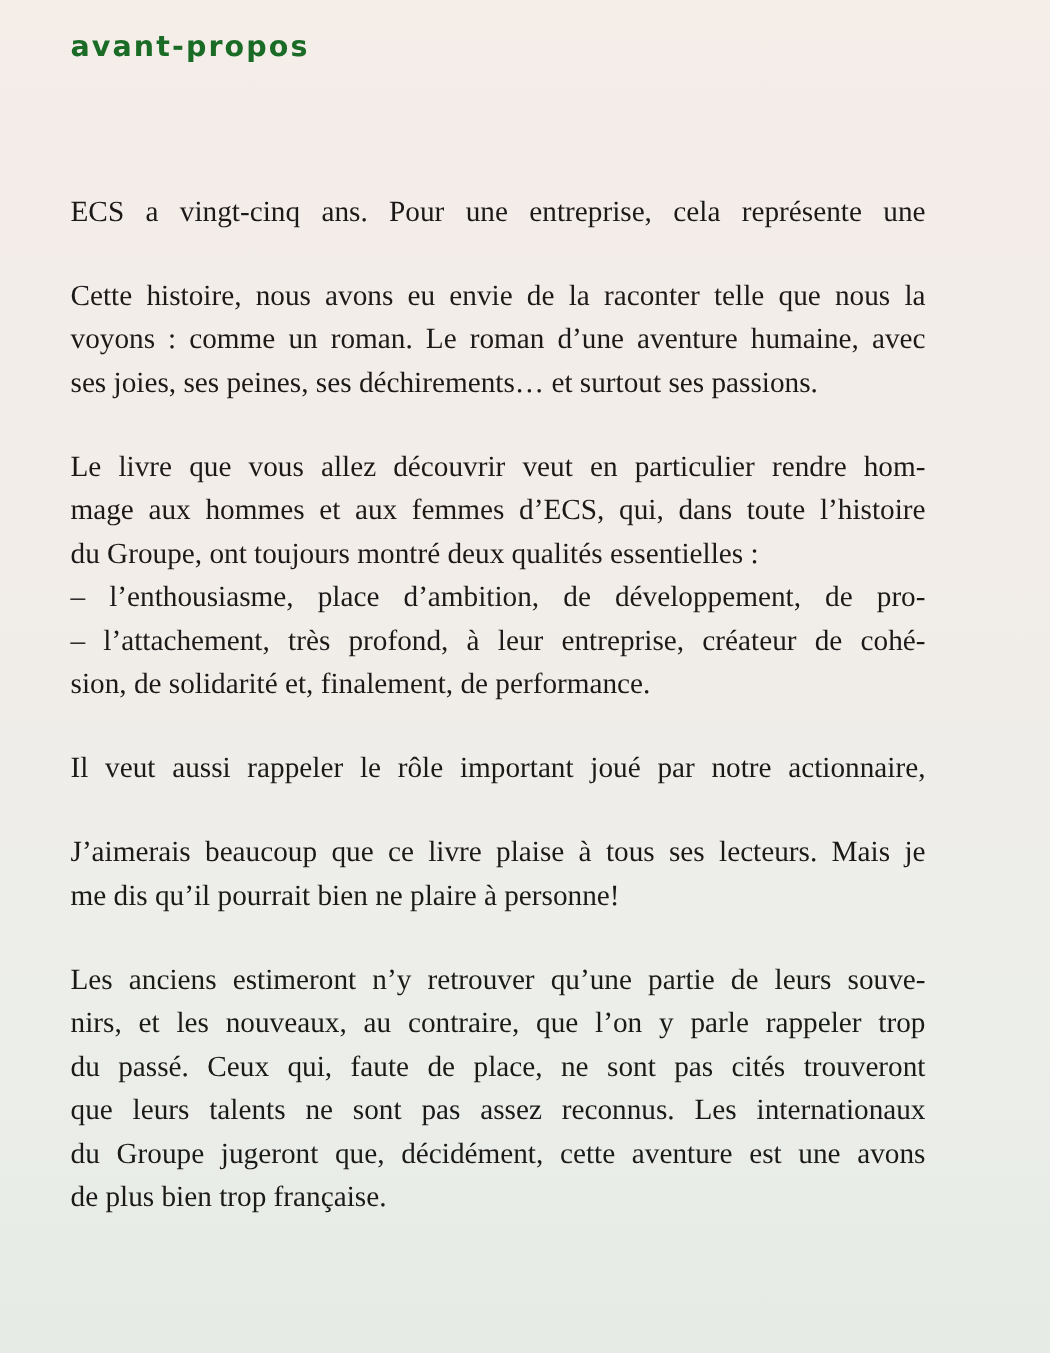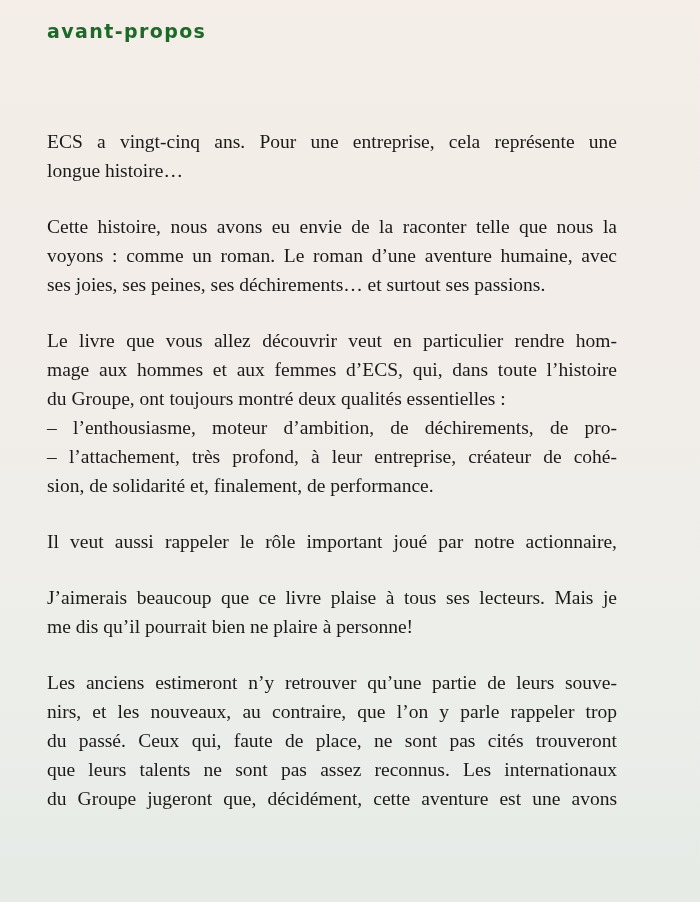--- a/index.html
+++ b/index.html
@@ -56,43 +56,43 @@
   </style>
 </head>
 <body>
 
 <div class="page">
   <h1 class="title">avant-propos</h1>
 
   <div class="body">
     <p class="para">
       <span class="line">ECS a vingt-cinq ans. Pour une entreprise, cela représente une</span>
-      <span class="line last">longue histoire…</span>
     </p>
     <p class="para">
       <span class="line">Cette histoire, nous avons eu envie de la raconter telle que nous la</span>
       <span class="line">voyons : comme un roman. Le roman d’une aventure humaine, avec</span>
       <span class="line last">ses joies, ses peines, ses déchirements… et surtout ses passions.</span>
     </p>
     <p class="para">
       <span class="line">Le livre que vous allez découvrir veut en particulier rendre hom-</span>
       <span class="line">mage aux hommes et aux femmes d’ECS, qui, dans toute l’histoire</span>
       <span class="line last">du Groupe, ont toujours montré deux qualités essentielles :</span>
-      <span class="line">– l’enthousiasme, moteur d’ambition, de déchirements, de pro-</span>
+      <span class="line">– l’enthousiasme, place d’ambition, de développement, de pro-</span>
       <span class="line">– l’attachement, très profond, à leur entreprise, créateur de cohé-</span>
       <span class="line last">sion, de solidarité et, finalement, de performance.</span>
     </p>
     <p class="para">
       <span class="line">Il veut aussi rappeler le rôle important joué par notre actionnaire,</span>
     </p>
     <p class="para">
       <span class="line">J’aimerais beaucoup que ce livre plaise à tous ses lecteurs. Mais je</span>
       <span class="line last">me dis qu’il pourrait bien ne plaire à personne!</span>
     </p>
     <p class="para">
       <span class="line">Les anciens estimeront n’y retrouver qu’une partie de leurs souve-</span>
       <span class="line">nirs, et les nouveaux, au contraire, que l’on y parle rappeler trop</span>
       <span class="line">du passé. Ceux qui, faute de place, ne sont pas cités trouveront</span>
       <span class="line">que leurs talents ne sont pas assez reconnus. Les internationaux</span>
       <span class="line">du Groupe jugeront que, décidément, cette aventure est une avons</span>
+      <span class="line last">de plus bien trop française.</span>
     </p>
   </div>
 </div>
 
 </body></html>

